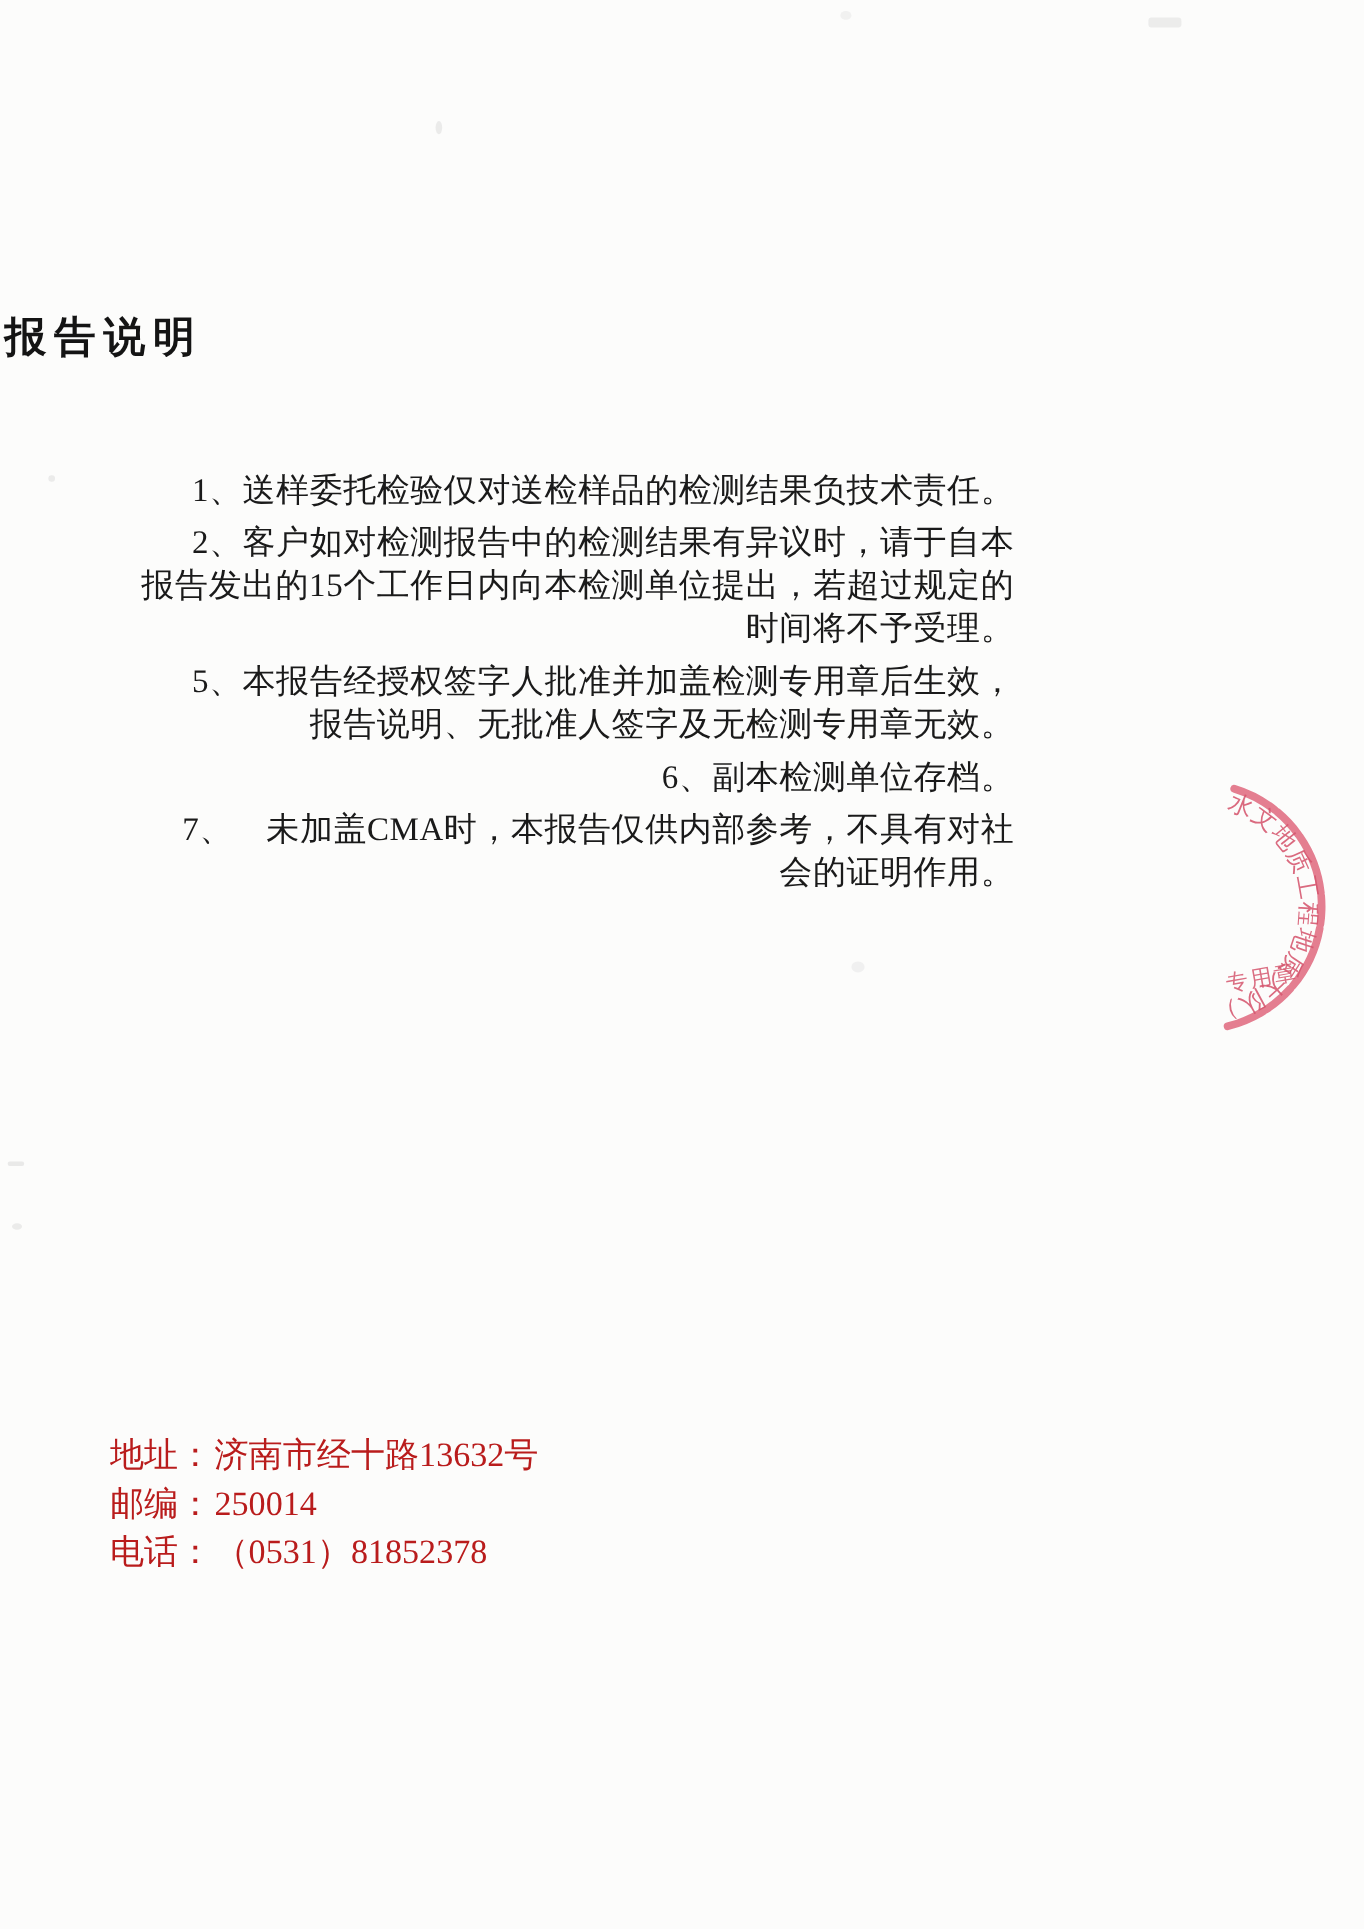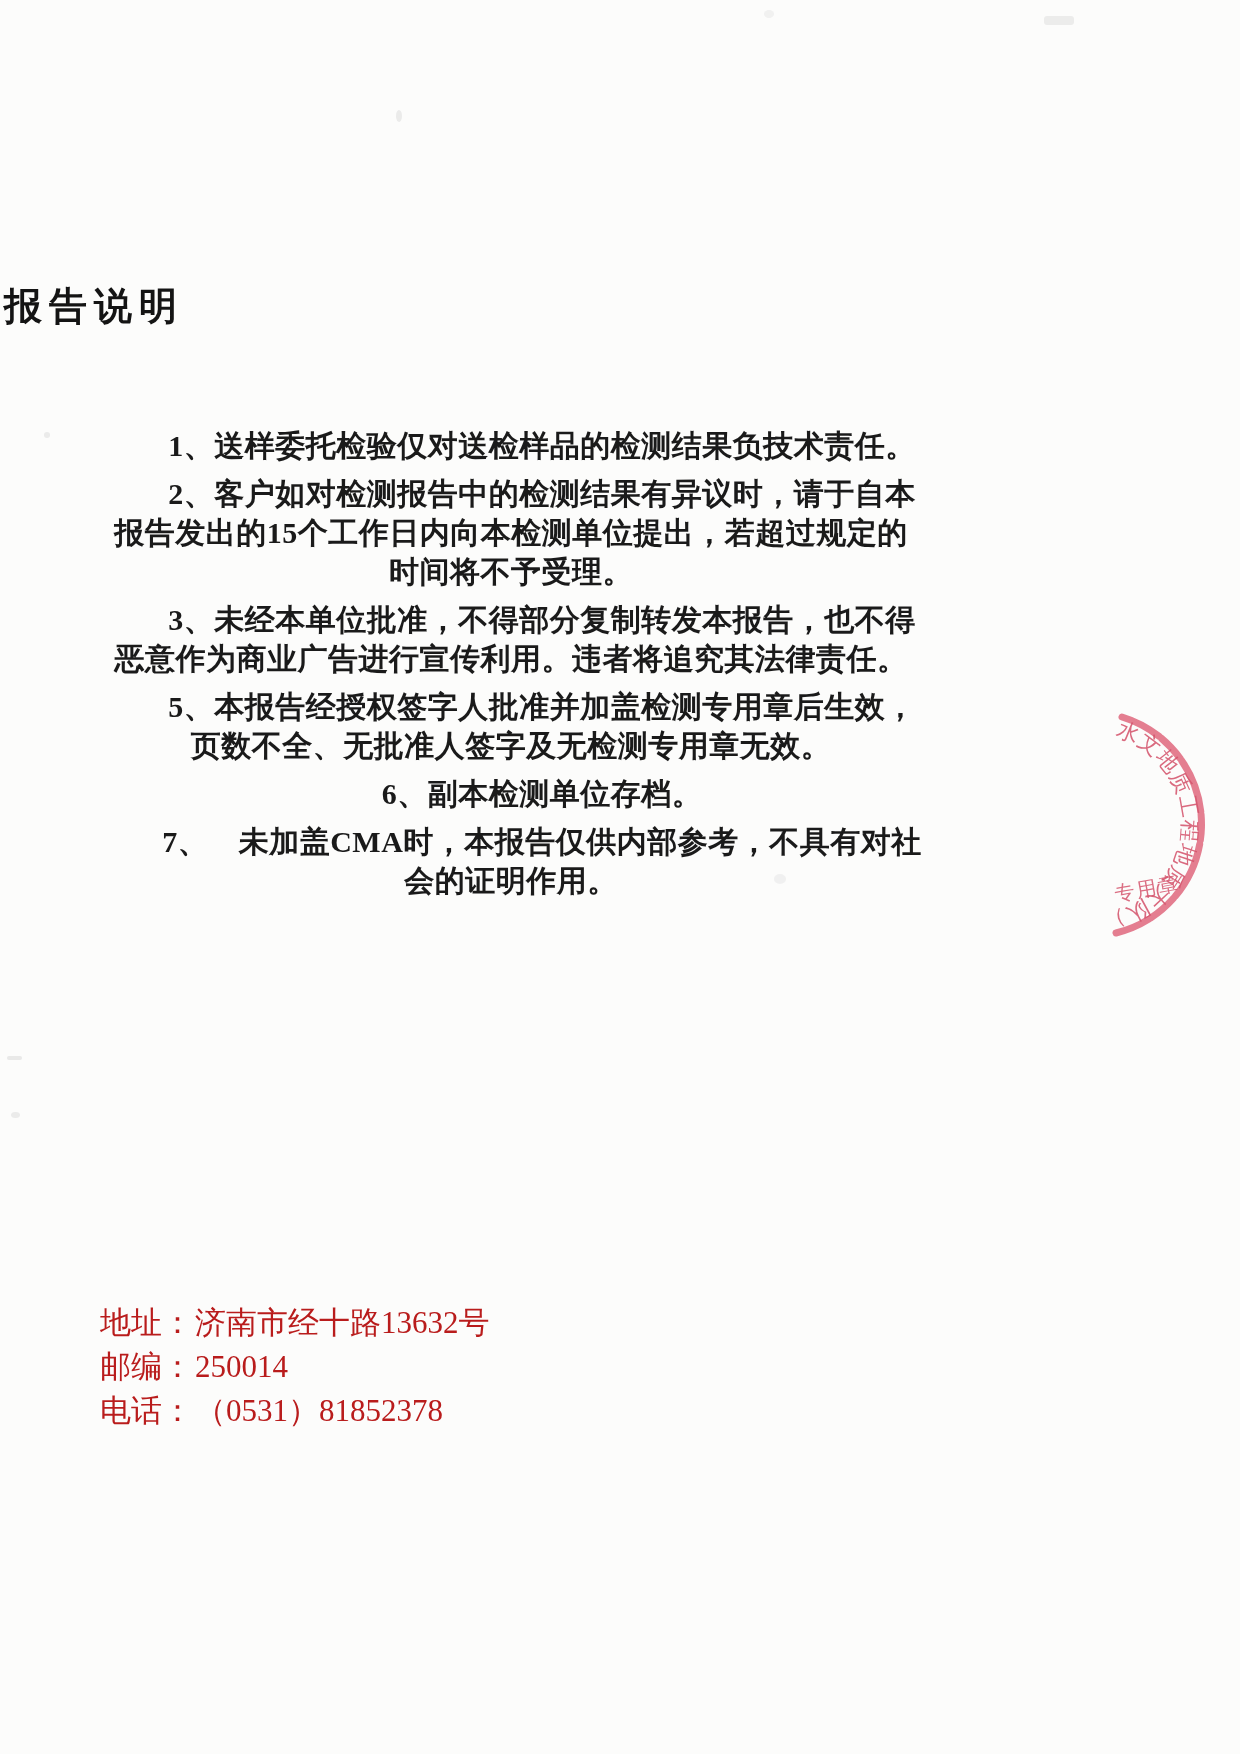--- a/index.html
+++ b/index.html
@@ -30,22 +30,21 @@
     top: 426px;
     width: 822px;
     font-size: 30px;
     line-height: 39px;
     letter-spacing: 0.5px;
     color: #1a1a1a;
   }
   .notes p.note {
     margin: 0 0 9px 0;
     text-indent: 62px;
-    text-align: center;
-    font-weight: bold;
+    text-align: right;
   }
   .contact {
     position: absolute;
     left: 100px;
     top: 1301px;
     font-size: 31px;
     line-height: 44px;
     color: #b91c1c;
   }
   .contact p { margin: 0; }
@@ -72,22 +71,21 @@
 </head>
 <body>
 
 <div class="page">
 
   <h1 class="title">报告说明</h1>
 
   <div class="notes" id="notes">
       <p class="note"><span>1、</span><span>送样委托检验仅对送检样品的检测结果负技术责任。</span></p>
       <p class="note"><span>2、</span><span>客户如对检测报告中的检测结果有异议时，请于自本报告发出的15个工作日内向本检测单位提出，若超过规定的时间将不予受理。</span></p>
-      <p class="note"><span>3、</span><span>未经本单位批准，不得部分复制转发本报告，也不得恶意作为商业广告进行宣传利用。违者将追究其法律责任。</span></p>
-      <p class="note"><span>5、</span><span>本报告经授权签字人批准并加盖检测专用章后生效，页数不全、无批准人签字及无检测专用章无效。</span></p>
+      <p class="note"><span>5、</span><span>本报告经授权签字人批准并加盖检测专用章后生效，报告说明、无批准人签字及无检测专用章无效。</span></p>
       <p class="note"><span>6、</span><span>副本检测单位存档。</span></p>
       <p class="note"><span>7、</span><span>　未加盖CMA时，本报告仅供内部参考，不具有对社会的证明作用。</span></p>
     </div>
 
   <div class="contact" id="contact">
       <p><span class="label">地址：</span><span>济南市经十路13632号</span></p>
       <p><span class="label">邮编：</span><span>250014</span></p>
       <p><span class="label">电话：</span><span>（0531）81852378</span></p>
     </div>
 

